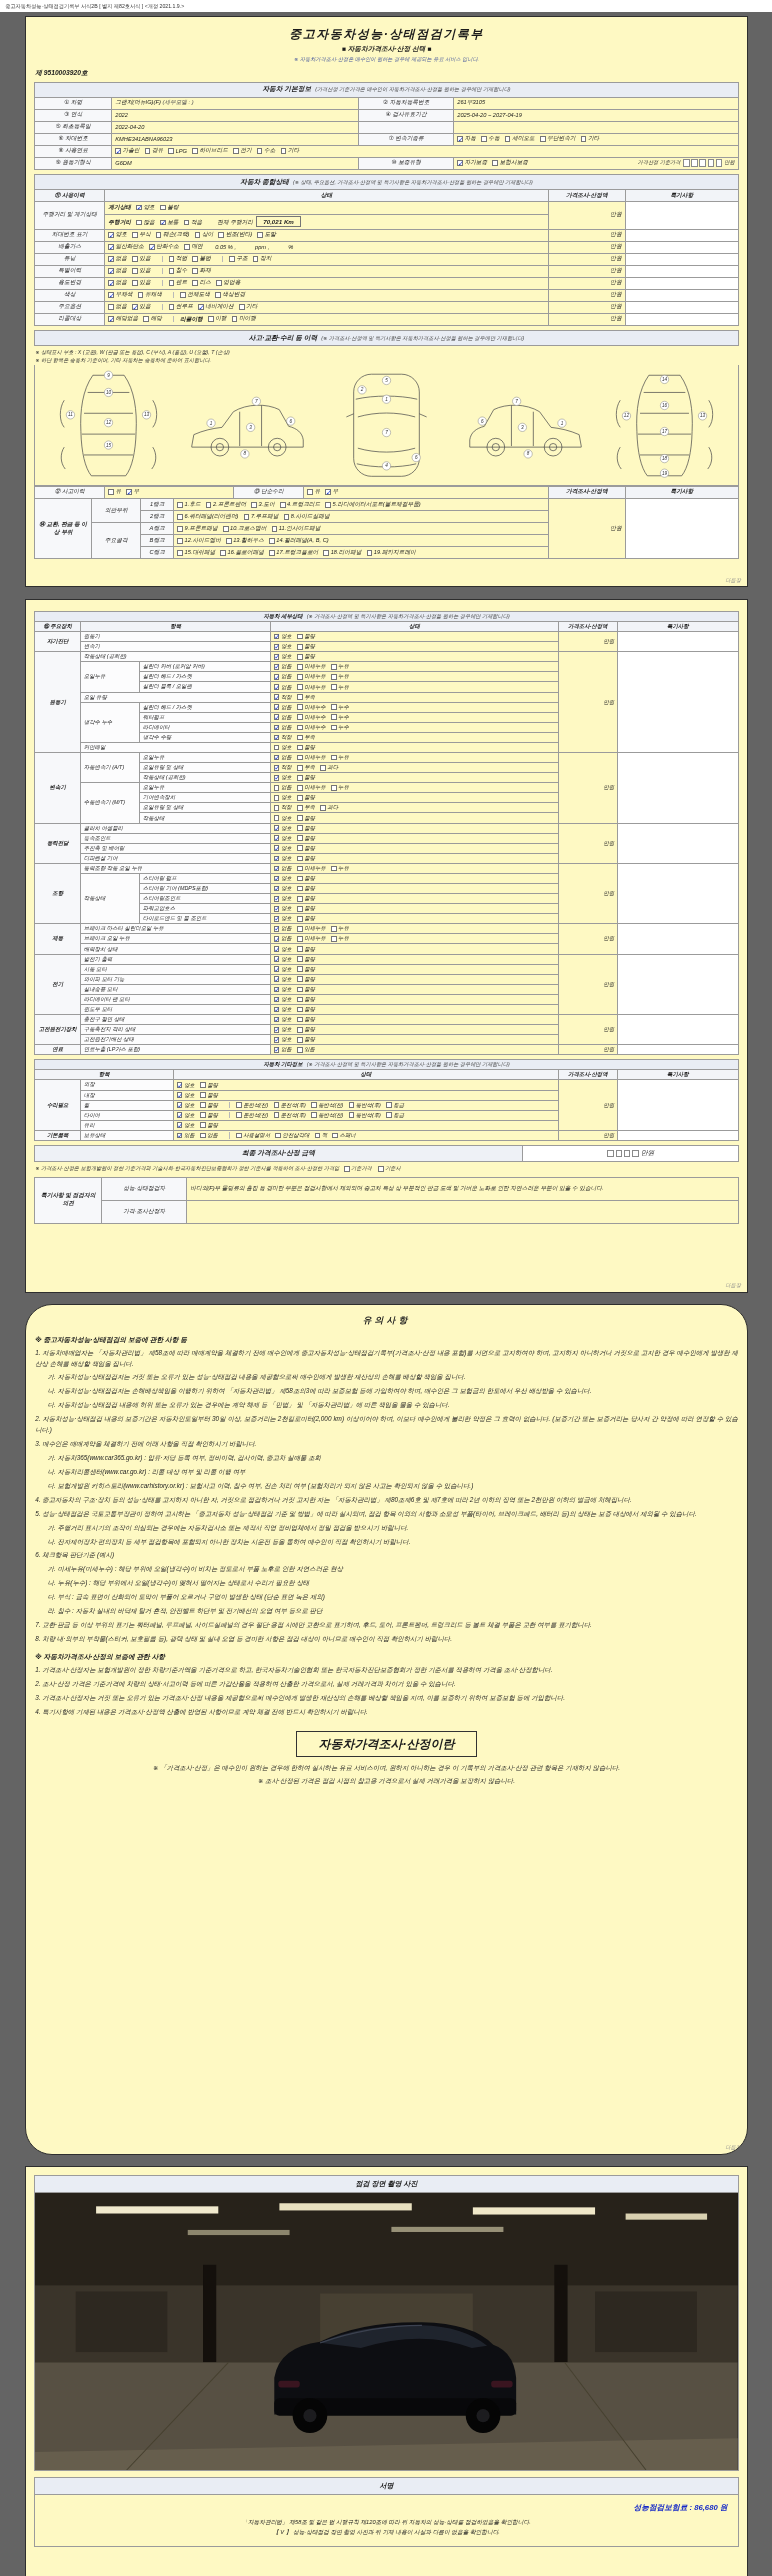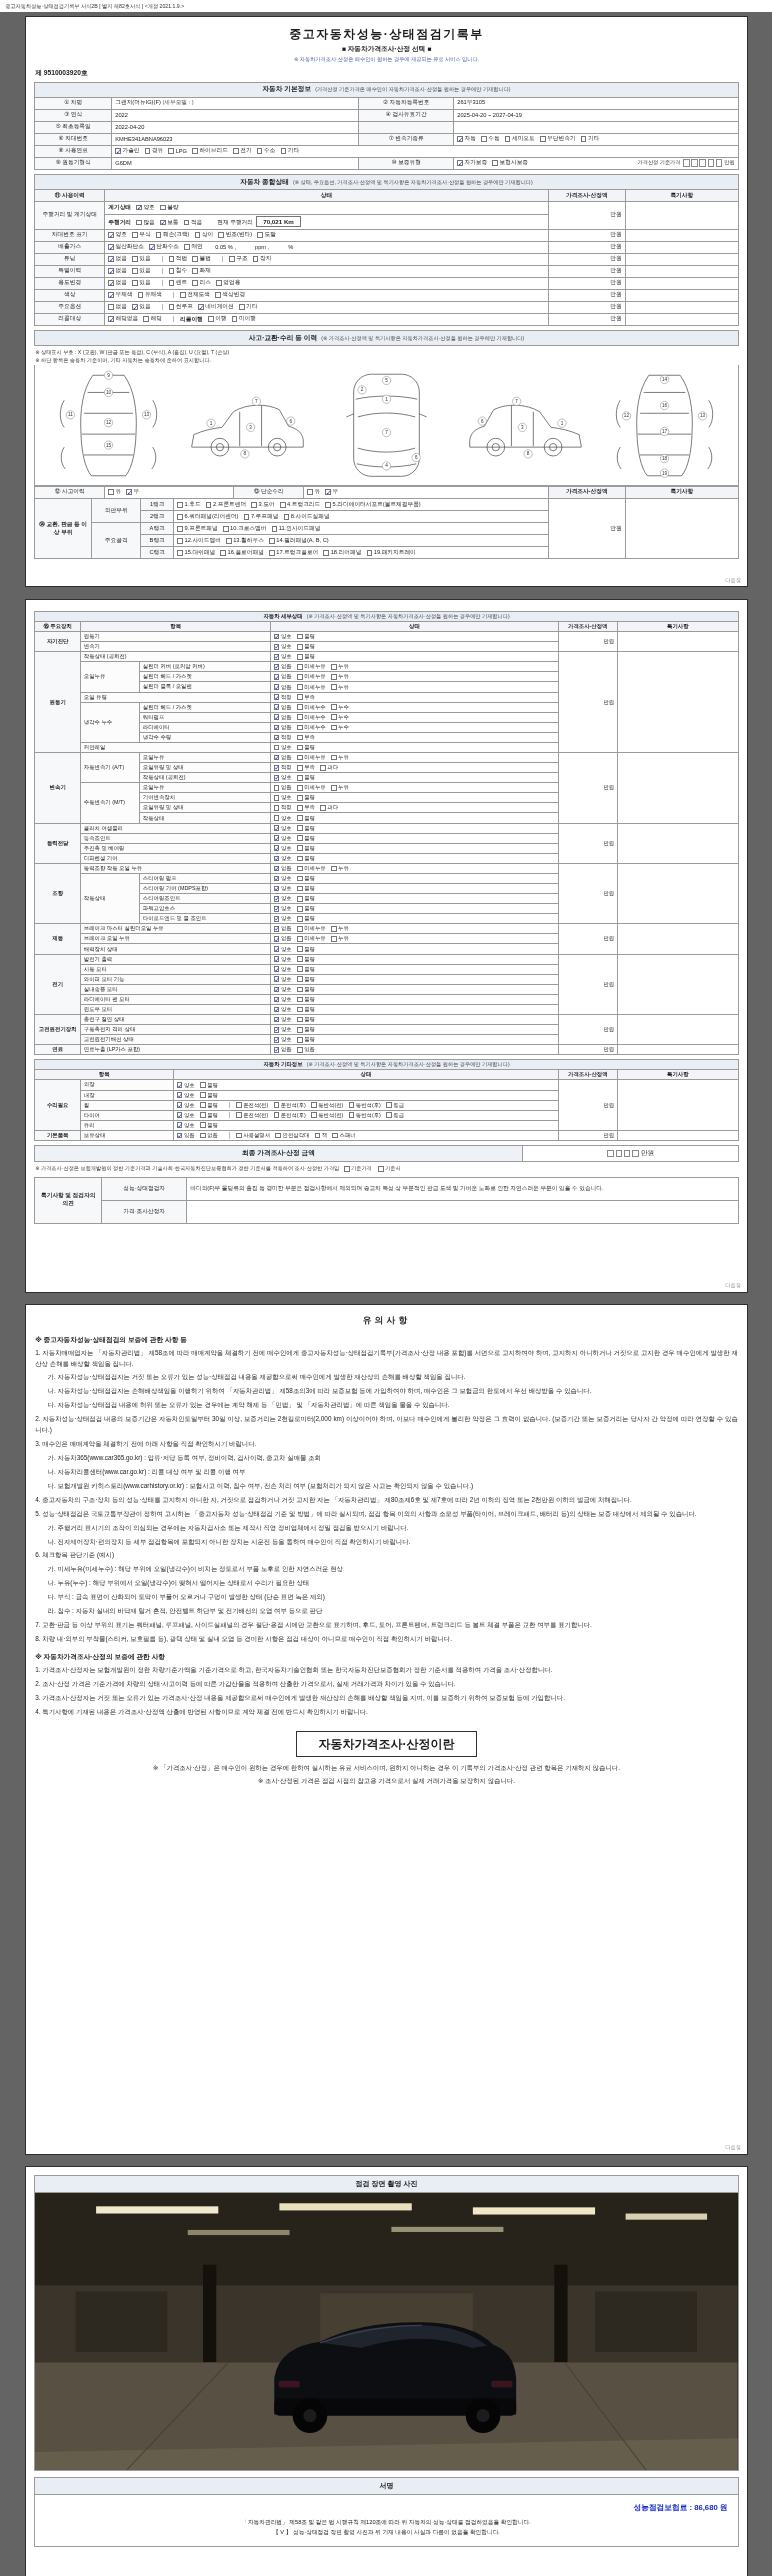--- a/index.html
+++ b/index.html
@@ -1,23 +1,23 @@
 <!DOCTYPE html>
 <html style="font-size:8.2px"><head>
 <meta charset="utf-8">
 <style>
   * { margin:0; padding:0; box-sizing:border-box; }
   html,body { width:773px; height:2576px; }
   body { background:#646464; font-family:"Liberation Sans","DejaVu Sans",sans-serif; color:#1c1c1c; overflow:hidden; }
   .topstrip { background:#ffffff; height:12.4px; font-size:5.2px; color:#333; padding:3.1px 5.2px 0; }
   .wrap { width:723px; margin:0 auto; }
-  .panel { background:#ffffff; border:0.5px solid #2e2e2e; padding:7.2px 8.2px; position:relative; overflow:hidden; }
+  .panel { background:#fef9c3; border:0.5px solid #2e2e2e; padding:7.2px 8.2px; position:relative; overflow:hidden;font-style:italic; }
   .p1 { margin-top:4.1px; height:571px; }
   .p2 { margin-top:11.3px; height:694px; }
-  .p3 { margin-top:11.3px; height:851px; }
+  .p3 { margin-top:11.3px; height:851px;border-radius:27px; }
   .p4 { margin-top:11.3px; height:428px; }
   .np { position:absolute; right:6.2px; bottom:2.6px; font-size:5.2px; color:#8a8a8a; }
 
   .title { text-align:center; font-size:12px; font-weight:bold; letter-spacing:1.5px; margin-top:1px; }
   .subtitle { text-align:center; font-size:6.7px; font-weight:bold; margin-top:2.6px; }
   .hnote { text-align:center; font-size:5.2px; color:#47589c; margin-top:2.1px; }
   .docno { font-size:6.7px; font-weight:bold; margin:5.2px 0 0 1px; }
 
   table.tb { width:100%; border-collapse:collapse; table-layout:fixed; margin-top:4.1px; }
   table.tb.joined { margin-top:-0.5px; }

